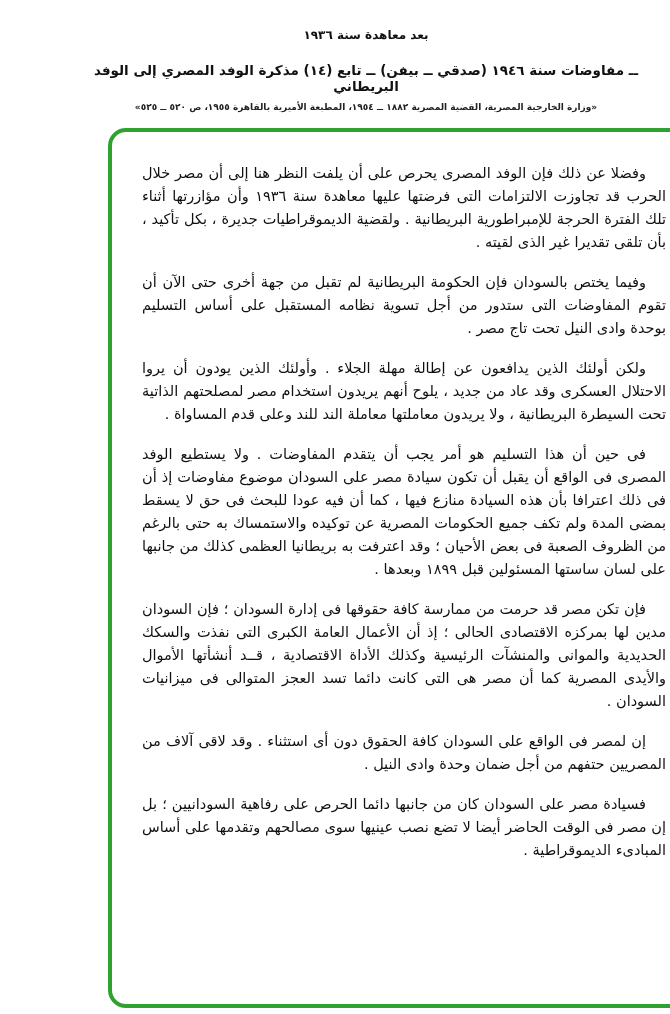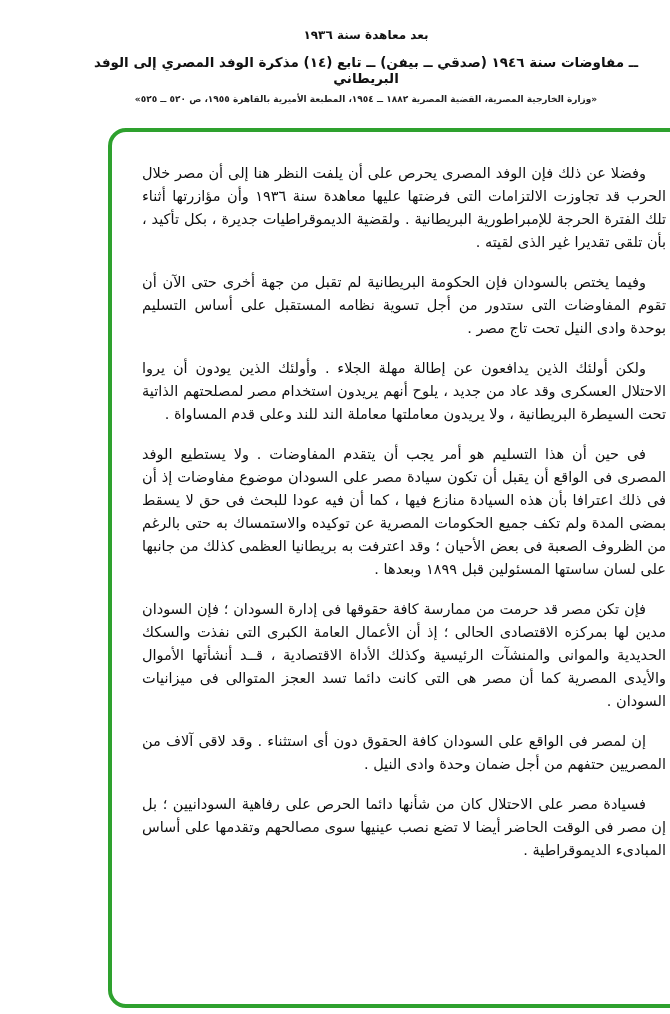--- a/index.html
+++ b/index.html
@@ -22,21 +22,21 @@
     padding-top: 28px;
   }
   .header-line-1 {
     font-size: 12px;
     font-weight: bold;
     letter-spacing: 0.5px;
   }
   .header-line-2 {
     font-size: 13.5px;
     font-weight: bold;
-    margin-top: 12px;
+    margin-top: 20px;
     padding: 0 10px;
   }
   .header-line-3 {
     font-size: 9px;
     font-weight: bold;
     margin-top: 8px;
     color: #222222;
   }
   .green-frame {
     position: absolute;
@@ -76,17 +76,17 @@
   </header>
 
   <div class="green-frame" style="border-color: rgb(46, 161, 46);">
     <div class="body-text">
       <p>وفضلا عن ذلك فإن الوفد المصرى يحرص على أن يلفت النظر هنا إلى أن مصر خلال الحرب قد تجاوزت الالتزامات التى فرضتها عليها معاهدة سنة ١٩٣٦ وأن مؤازرتها أثناء تلك الفترة الحرجة للإمبراطورية البريطانية . ولقضية الديموقراطيات جديرة ، بكل تأكيد ، بأن تلقى تقديرا غير الذى لقيته .</p>
       <p>وفيما يختص بالسودان فإن الحكومة البريطانية لم تقبل من جهة أخرى حتى الآن أن تقوم المفاوضات التى ستدور من أجل تسوية نظامه المستقبل على أساس التسليم بوحدة وادى النيل تحت تاج مصر .</p>
       <p>ولكن أولئك الذين يدافعون عن إطالة مهلة الجلاء . وأولئك الذين يودون أن يروا الاحتلال العسكرى وقد عاد من جديد ، يلوح أنهم يريدون استخدام مصر لمصلحتهم الذاتية تحت السيطرة البريطانية ، ولا يريدون معاملتها معاملة الند للند وعلى قدم المساواة .</p>
       <p>فى حين أن هذا التسليم هو أمر يجب أن يتقدم المفاوضات . ولا يستطيع الوفد المصرى فى الواقع أن يقبل أن تكون سيادة مصر على السودان موضوع مفاوضات إذ أن فى ذلك اعترافا بأن هذه السيادة منازع فيها ، كما أن فيه عودا للبحث فى حق لا يسقط بمضى المدة ولم تكف جميع الحكومات المصرية عن توكيده والاستمساك به حتى بالرغم من الظروف الصعبة فى بعض الأحيان ؛ وقد اعترفت به بريطانيا العظمى كذلك من جانبها على لسان ساستها المسئولين قبل ١٨٩٩ وبعدها .</p>
       <p>فإن تكن مصر قد حرمت من ممارسة كافة حقوقها فى إدارة السودان ؛ فإن السودان مدين لها بمركزه الاقتصادى الحالى ؛ إذ أن الأعمال العامة الكبرى التى نفذت والسكك الحديدية والموانى والمنشآت الرئيسية وكذلك الأداة الاقتصادية ، قــد أنشأتها الأموال والأيدى المصرية كما أن مصر هى التى كانت دائما تسد العجز المتوالى فى ميزانيات السودان .</p>
       <p>إن لمصر فى الواقع على السودان كافة الحقوق دون أى استثناء . وقد لاقى آلاف من المصريين حتفهم من أجل ضمان وحدة وادى النيل .</p>
-      <p>فسيادة مصر على الاحتلال كان من شأنها دائما الحرص على رفاهية السودانيين ؛ بل إن مصر فى الوقت الحاضر أيضا لا تضع نصب عينيها سوى مصالحهم وتقدمها على أساس المبادىء الديموقراطية .</p>
+      <p>فسيادة مصر على السودان كان من جانبها دائما الحرص على رفاهية السودانيين ؛ بل إن مصر فى الوقت الحاضر أيضا لا تضع نصب عينيها سوى مصالحهم وتقدمها على أساس المبادىء الديموقراطية .</p>
     </div>
   </div>
 
 </div>
 
 </body></html>

